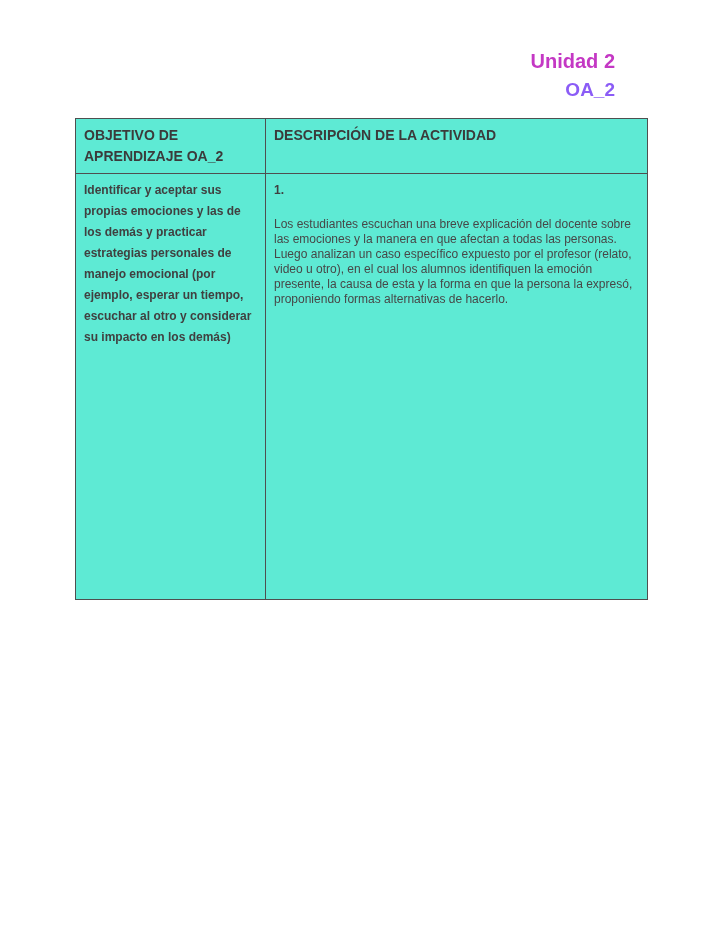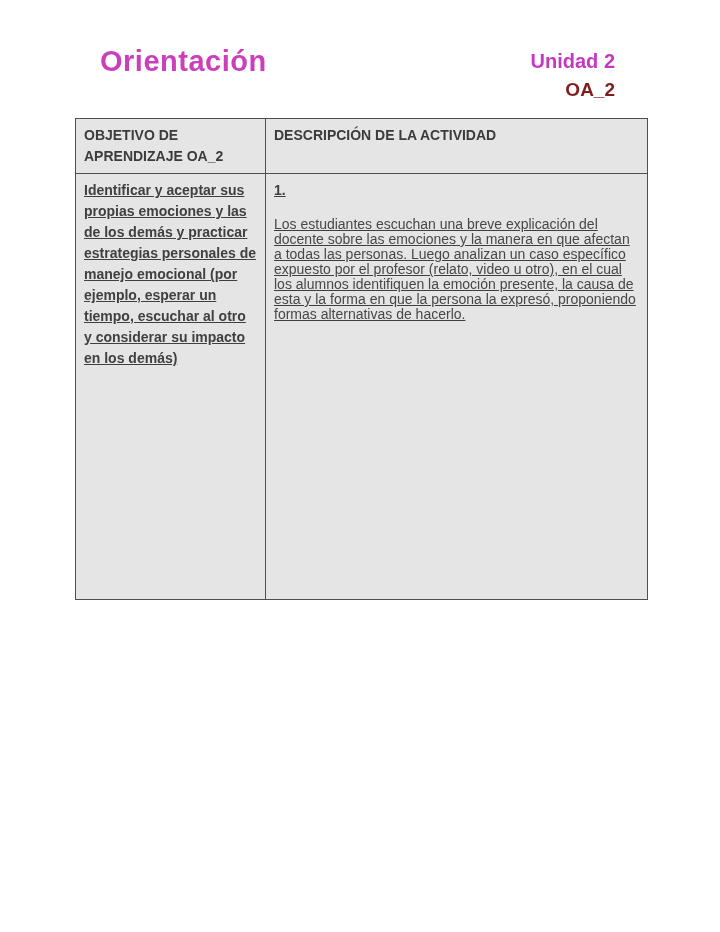--- a/index.html
+++ b/index.html
@@ -42,21 +42,21 @@
   .unit-label {
     font-size: 20px;
     font-weight: bold;
     line-height: 34px;
     color: #c438c4;
   }
   .oa-label {
     font-size: 19px;
     font-weight: bold;
     line-height: 24px;
-    color: #7f1d1d;
+    color: #8b5cf6;
   }
   
   .section-title {
     margin-top: 46px;
     text-align: center;
     font-size: 17px;
     font-weight: bold;
     color: #595959;
     line-height: 22px;
   }
@@ -64,40 +64,39 @@
   .activities-table {
     margin: 16px 0 0 75px;
     width: 572px;
     border-collapse: collapse;
     table-layout: fixed;
   }
   .activities-table th,
   .activities-table td {
     border: 1px solid #4f4f4f;
     vertical-align: top;
-    background: #e5e5e5;
+    background: #5eead4;
   }
   .col-objective { width: 190px; }
   .col-description { width: 382px; }
   .activities-table th {
     height: 48px;
     font-size: 14px;
     font-weight: bold;
     color: #3b3b3b;
     padding: 6px 8px;
     line-height: 21px;
   }
   th.objective-header { text-align: left; }
   th.description-header { text-align: left; }
   .activities-table td {
     height: 426px;
     padding: 6px 8px 8px 8px;
-    font-size: 14px;
+    font-size: 12px;
     line-height: 21px;
-    text-decoration: underline;
   }
   .objective-cell {
     font-weight: bold;
     color: #404040;
   }
   .activity-number {
     font-weight: bold;
     color: #3f3f3f;
     margin-bottom: 16px;
   }
@@ -107,21 +106,20 @@
     line-height: 15px;
   }
 </style>
 </head>
 <body>
 
 <div class="page">
 
   <div class="doc-header">
     <div class="left">
-      <div class="subject-title">Orientación</div>
     </div>
     <div class="right">
       <div class="unit-label">Unidad 2</div>
       <div class="oa-label">OA_2</div>
     </div>
   </div>
 
 
   <table class="activities-table">
     <colgroup>

